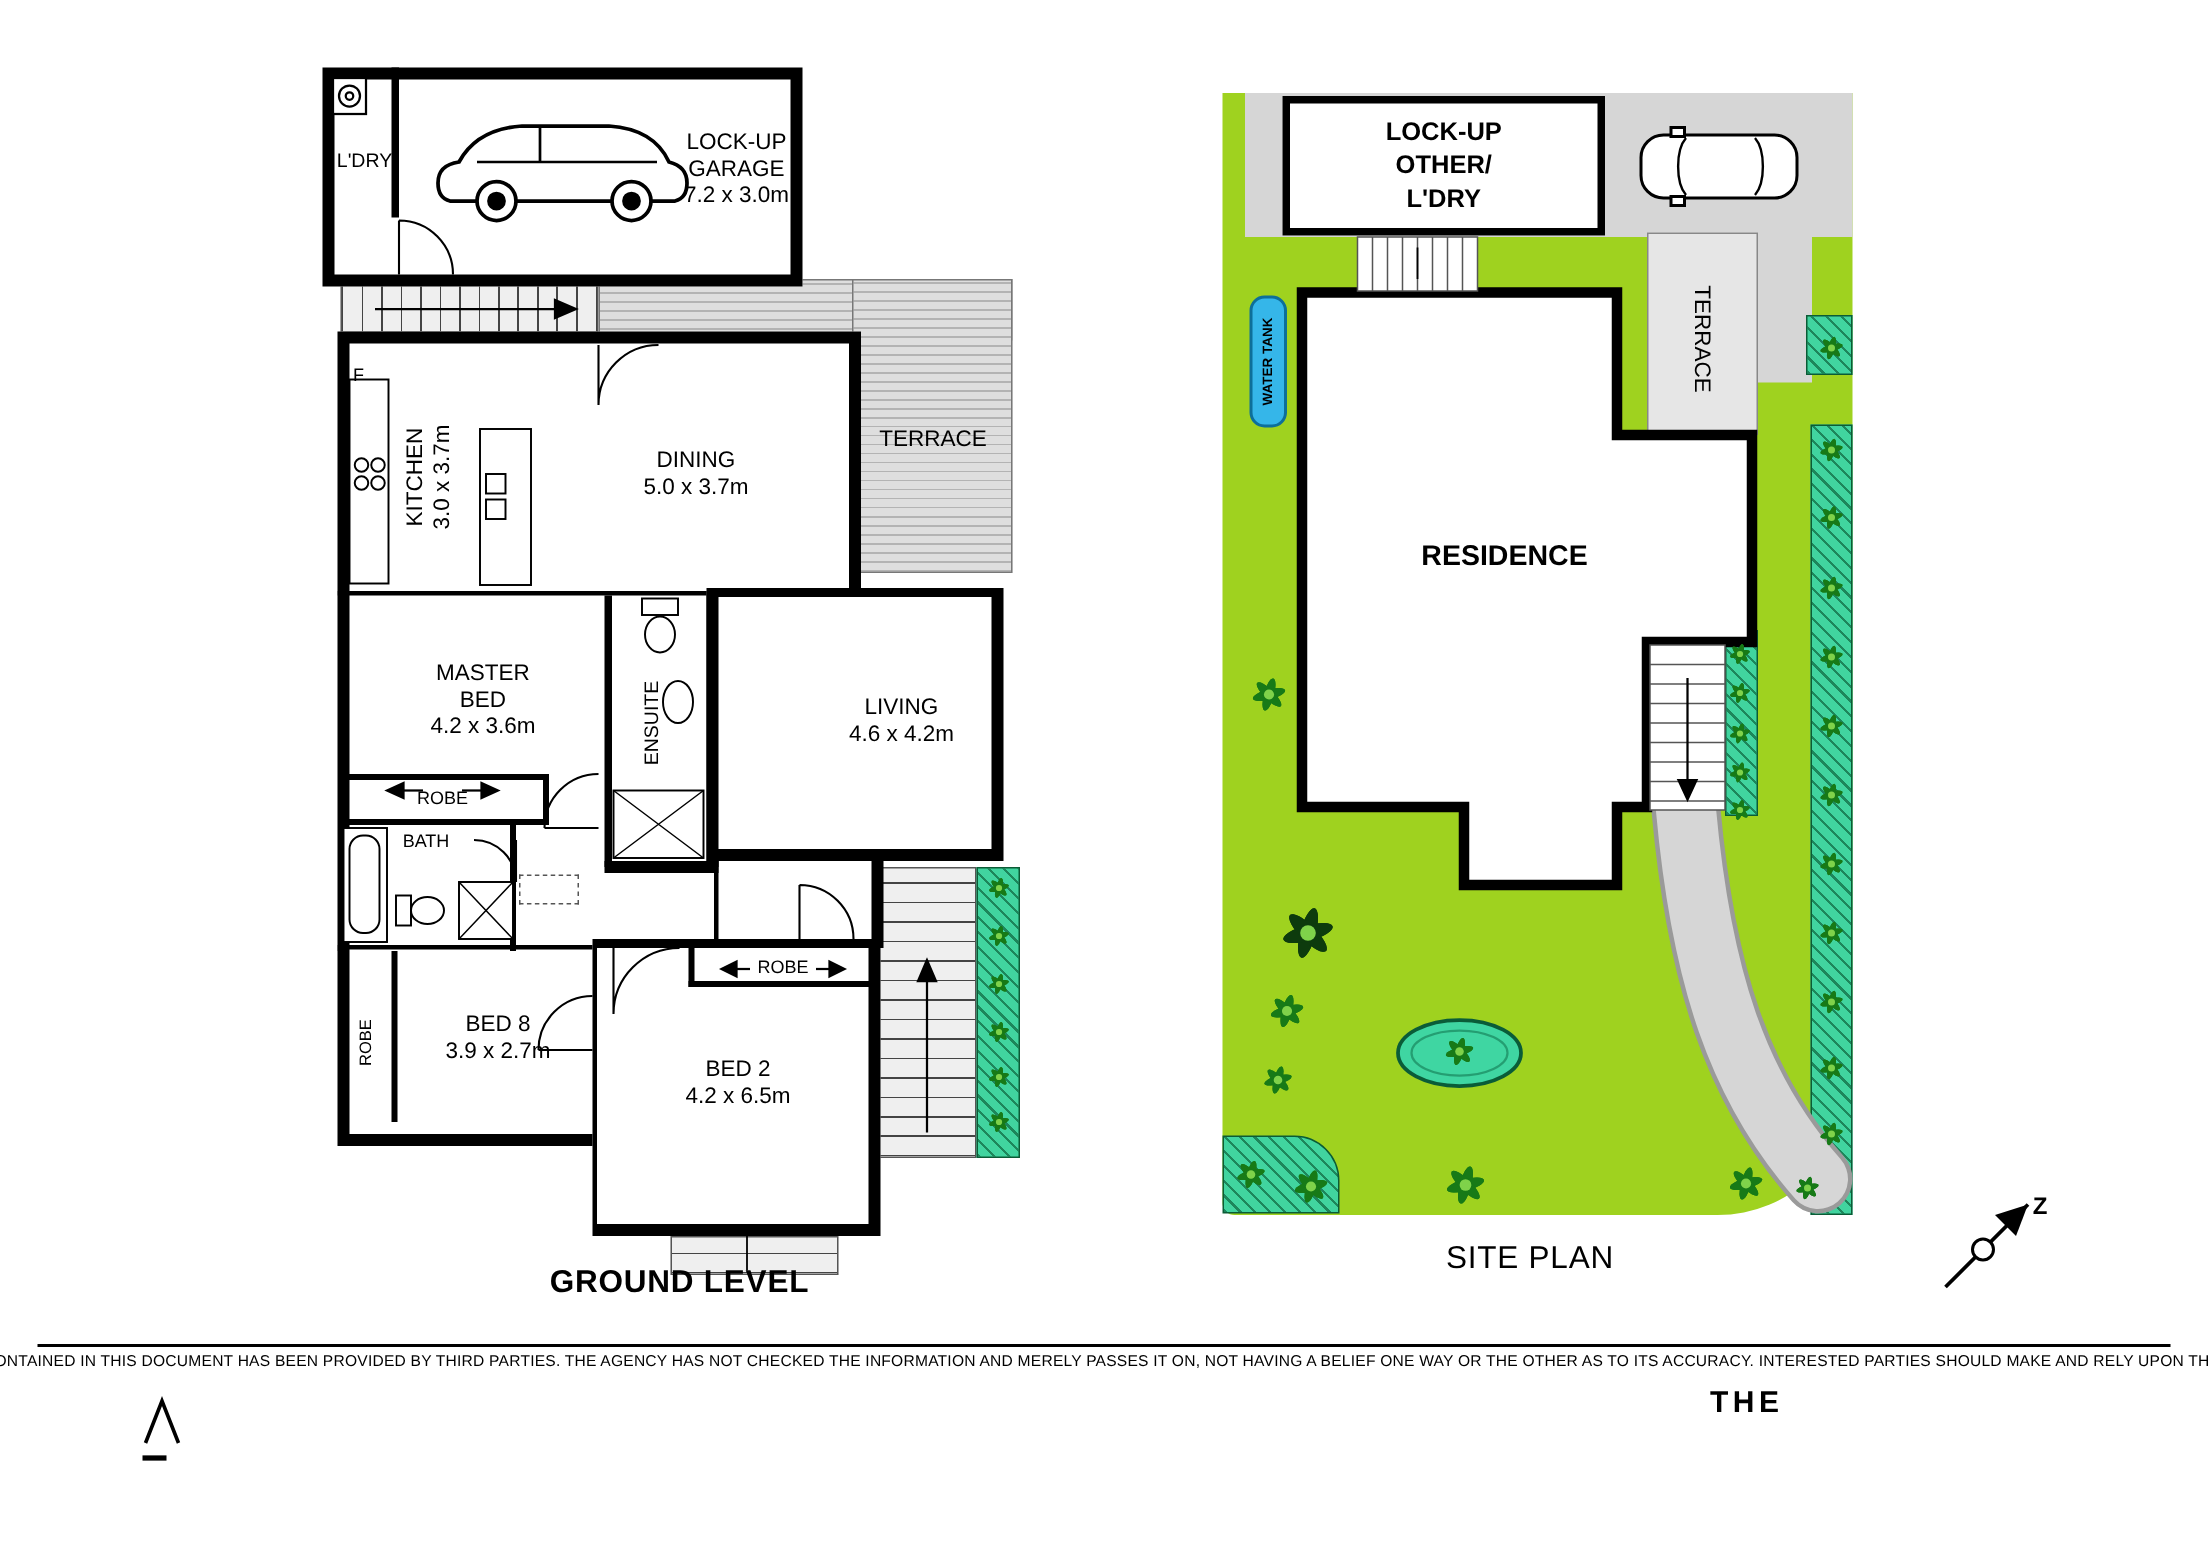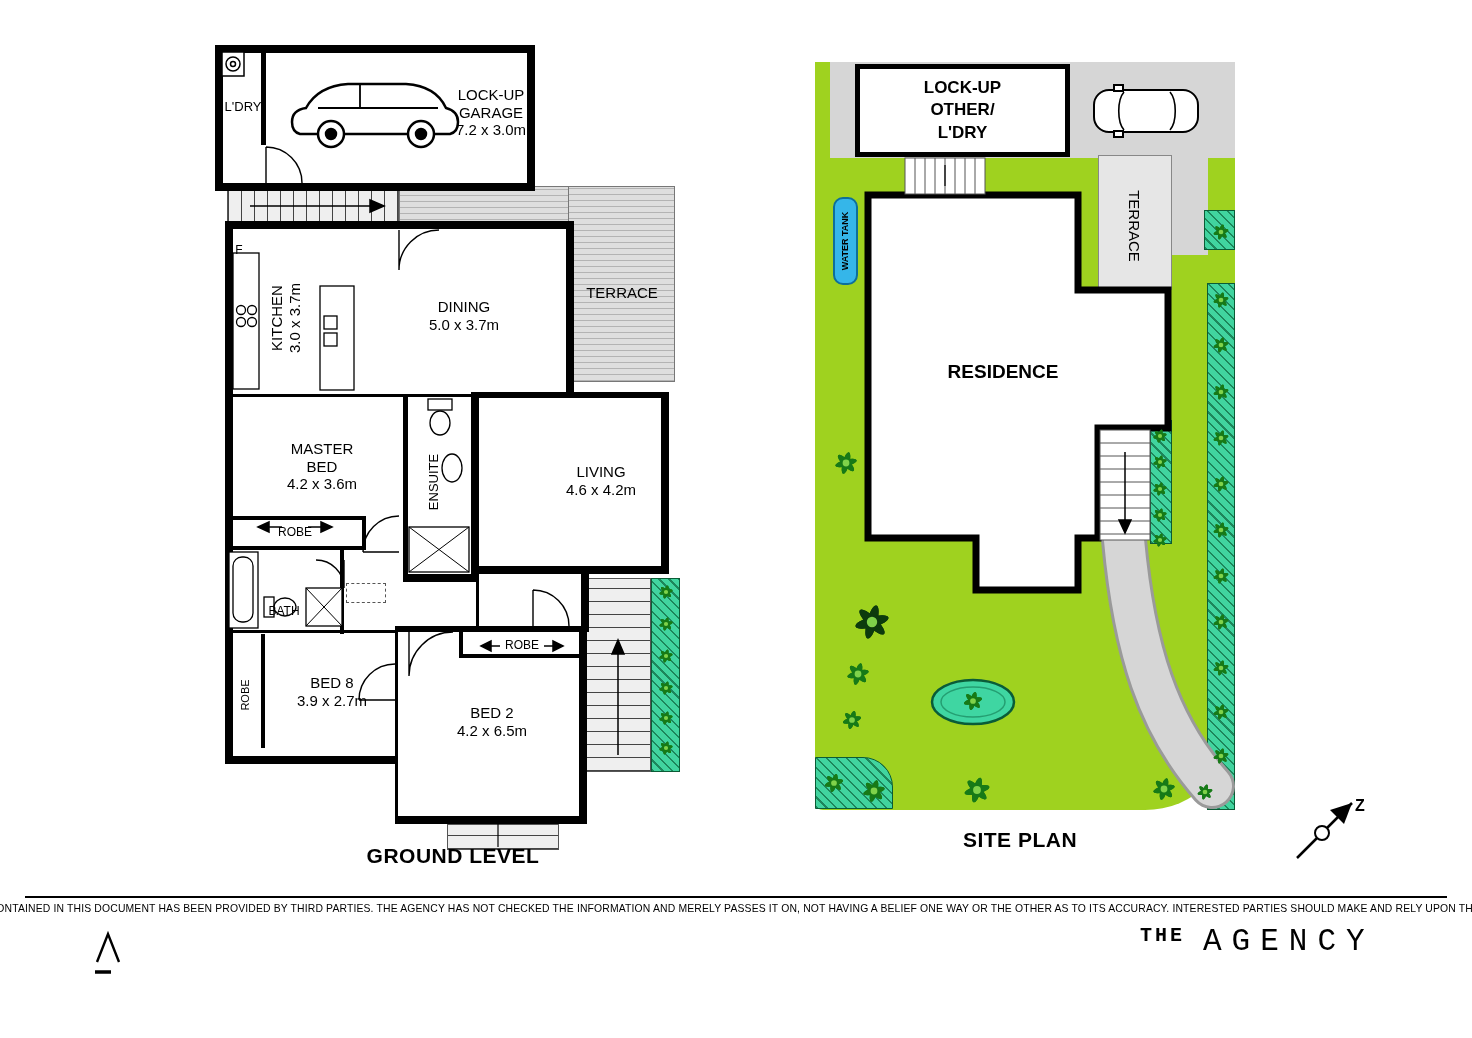--- a/index.html
+++ b/index.html
@@ -22,21 +22,21 @@
   .stripes-h{background-color:#efefef;border:1px solid #555;
     background-image:repeating-linear-gradient(0deg,#444 0,#444 1px,transparent 1px,transparent 13px);}
   .hatchgreen{background-color:#41d49f;border:1px solid #0b5c36;z-index:3;
     background-image:repeating-linear-gradient(45deg,rgba(0,70,35,.55) 0,rgba(0,70,35,.55) 1.5px,transparent 1.5px,transparent 7px);}
   .dashedbox{position:absolute;border:1px dashed #555;z-index:3;}
   .flower{position:absolute;transform:translate(-50%,-50%);z-index:6;pointer-events:none;}
   .gbox{display:flex;flex-direction:column;justify-content:center;align-items:center;
         border:5px solid #000;background:#fff;font-weight:bold;font-size:17px;line-height:1.3;z-index:3;}
   #water-tank{background:#35b6e9;border:2px solid #0d6f9a;border-radius:10px;z-index:2;}
   #address{font-size:34px;font-weight:bold;z-index:7;}
-  #brand{display:flex;align-items:flex-start;gap:18px;z-index:7;font-family:Liberation Mono, monospace;}
+  #brand{display:flex;align-items:center;gap:18px;z-index:7;}
   #brand .the{font-size:20px;font-weight:bold;letter-spacing:3px;}
   #brand .agency{font-size:31px;font-weight:normal;letter-spacing:10px;}
   #divider{background:#000;z-index:7;}
 </style>
 </head>
 <body>
 
 <div id="canvas">
 
   <div class="abs bg" id="lawn" style="left:815px;top:62px;width:420px;height:748px;background:#9fd21f;border-bottom-right-radius:90px;border-bottom-left-radius:8px;"></div>
@@ -233,21 +233,21 @@
 
   <div class="lbl rotccw" style="left:434px;top:482px;font-size:13px;"><span>ENSUITE</span></div>
 
   <div class="lbl" style="left:566px;top:481px;font-size:15px;margin-left:35px;">
     <span class="ln">LIVING</span>
     <span class="ln">4.6 x 4.2m</span>
   </div>
 
   <div class="lbl" style="left:295px;top:532px;font-size:12px;"><span>ROBE</span></div>
 
-  <div class="lbl" style="left:284px;top:611px;font-size:12px;"><span>BATH</span></div>
+  <div class="lbl" style="left:284px;top:561px;font-size:12px;"><span>BATH</span></div>
 
   <div class="lbl rotccw" style="left:245px;top:695px;font-size:11px;"><span>ROBE</span></div>
 
   <div class="lbl" style="left:332px;top:692px;font-size:15px;">
     <span class="ln">BED 8</span>
     <span class="ln">3.9 x 2.7m</span>
   </div>
 
   <div class="lbl" style="left:522px;top:645px;font-size:12px;"><span>ROBE</span></div>
 
@@ -258,34 +258,33 @@
 
   <div class="lbl" style="left:453px;top:856px;font-size:21px;font-weight:bold;letter-spacing:.5px;">
     <span>GROUND LEVEL</span></div>
 
   <div class="lbl" style="left:1003px;top:372px;font-size:19px;font-weight:bold;"><span>RESIDENCE</span></div>
 
   <div class="lbl rotcw" style="left:1134px;top:226px;font-size:15px;"><span>TERRACE</span></div>
 
   <div class="lbl rotccw" style="left:845px;top:241px;font-size:9px;font-weight:bold;"><span>WATER TANK</span></div>
 
-  <div class="lbl" style="left:1020px;top:840px;font-size:21px;font-weight:bold;letter-spacing:.5px;">
+  <div class="lbl" style="left:1020px;top:840px;font-size:21px;font-weight:normal;letter-spacing:.5px;">
     <span>SITE PLAN</span></div>
 
   <div class="lbl" style="left:1360px;top:806px;font-size:16px;font-weight:bold;"><span>Z</span></div>
 
   <div class="abs" id="divider" style="left:25px;top:896px;width:1422px;height:2px;"></div>
 
   <div class="lbl" style="left:736px;top:909px;font-size:10.4px;letter-spacing:.15px;">
     <span>THE INFORMATION CONTAINED IN THIS DOCUMENT HAS BEEN PROVIDED BY THIRD PARTIES. THE AGENCY HAS NOT CHECKED THE INFORMATION AND MERELY PASSES IT ON, NOT HAVING A BELIEF ONE WAY OR THE OTHER AS TO ITS ACCURACY. INTERESTED PARTIES SHOULD MAKE AND RELY UPON THEIR OWN ENQUIRIES.</span></div>
 
 
   <div class="abs" id="brand" style="left:1140px;top:924px;">
     <span class="the">THE</span>
-    <span class="agency">AGENCY</span>
   </div>
 
 <svg viewBox="-10 -10 20 20" width="16" height="16" class="flower" style="left: 666px; top: 592px;">
       <ellipse rx="2.6" ry="8.5" transform="rotate(15)" fill="#177a17"></ellipse>
       <ellipse rx="2.6" ry="8.5" transform="rotate(75)" fill="#177a17"></ellipse>
       <ellipse rx="2.6" ry="8.5" transform="rotate(135)" fill="#177a17"></ellipse>
       <ellipse rx="2.6" ry="8.5" transform="rotate(195)" fill="#177a17"></ellipse>
       <ellipse rx="2.6" ry="8.5" transform="rotate(255)" fill="#177a17"></ellipse>
       <ellipse rx="2.6" ry="8.5" transform="rotate(315)" fill="#177a17"></ellipse>
       <circle r="2.6" fill="#7fd24a"></circle>

